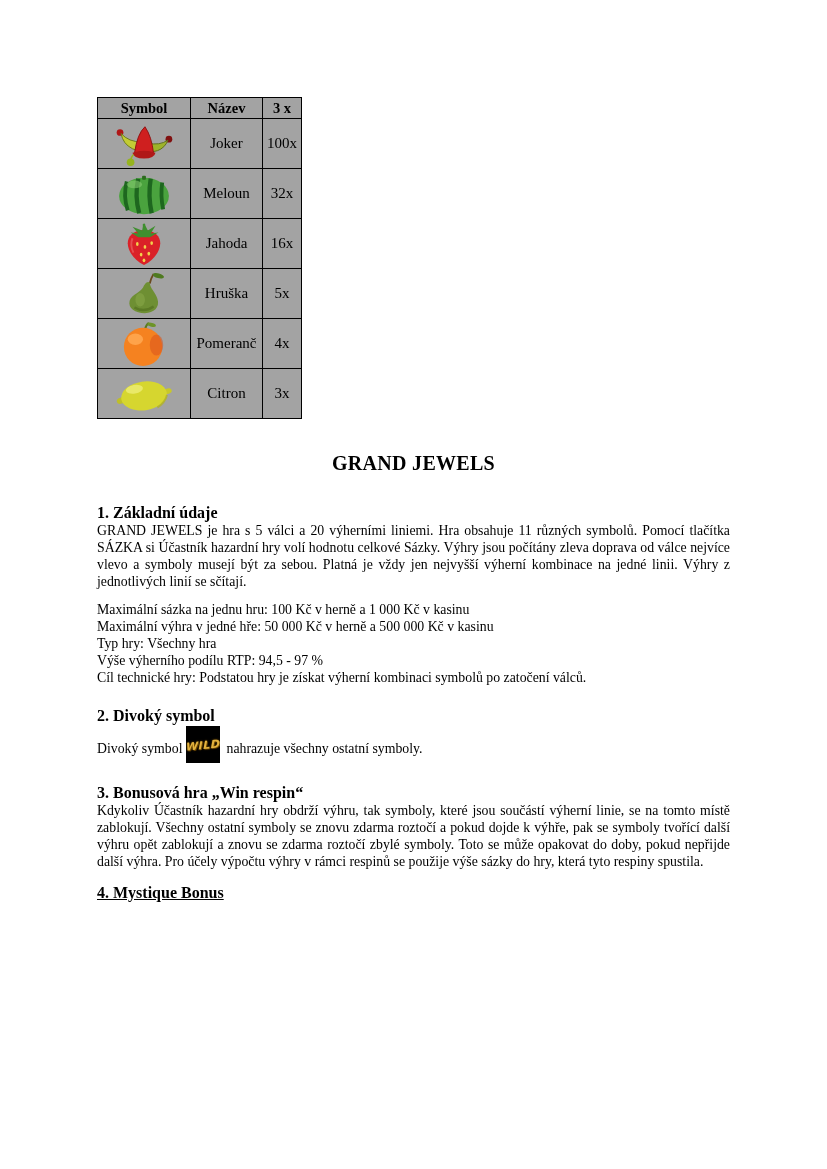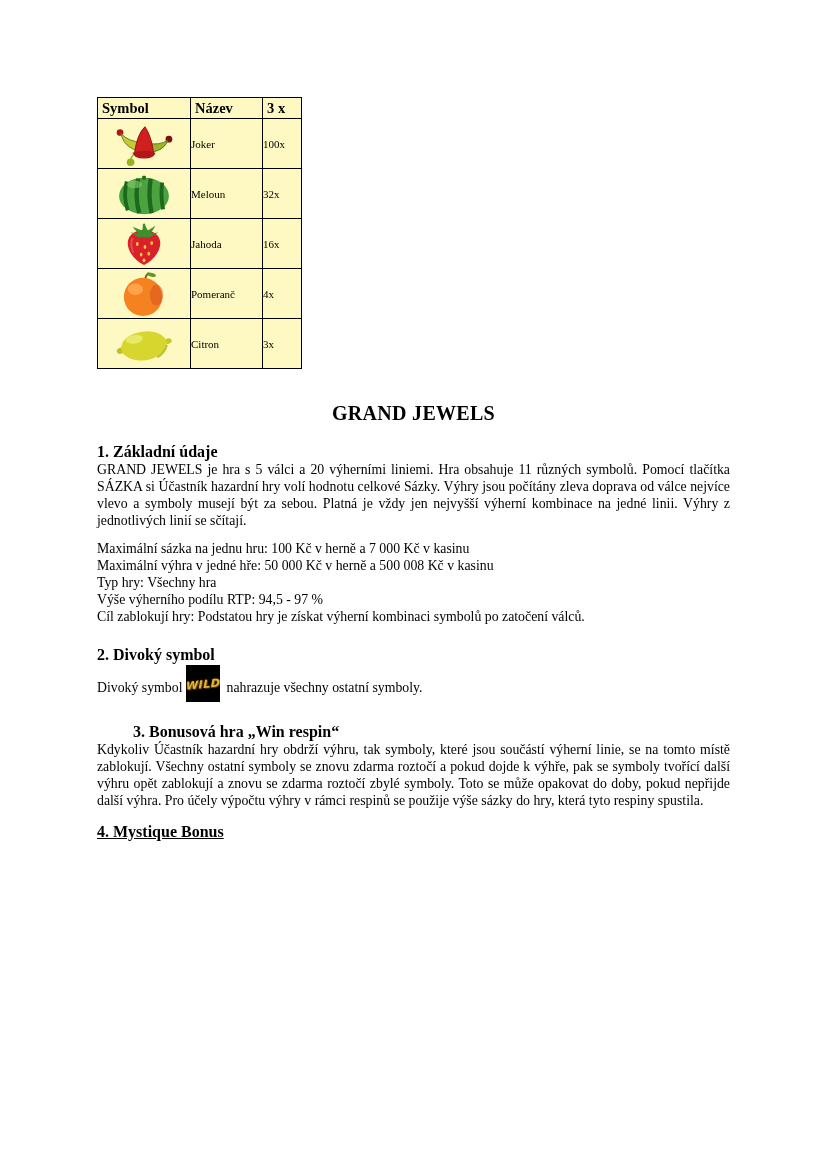--- a/index.html
+++ b/index.html
@@ -13,54 +13,54 @@
   }
   .page {
     width: 827px; height: 1169px;
     padding: 97px 97px 0 97px;
   }
 
   
   table.symbols { border-collapse: collapse; }
   .symbols th, .symbols td {
     border: 1px solid #000000;
-    text-align: left;
+    text-align: center;
     vertical-align: middle;
-    background: #fef9c3;
+    background: #a3a3a3;
     margin-top: 40px;
   }
   .symbols th {
     height: 21px;
     font-size: 14.5px;
     font-weight: bold;
     padding: 0 4px;
   }
   .col-symbol { width: 93px; }
   .col-name   { width: 72px; }
   .col-mult   { width: 39px; }
-  .symbols td { height: 50px; font-size: 11px; }
+  .symbols td { height: 50px; font-size: 15px; }
   .sym-cell svg { display: block; margin: 0 auto; }
 
   
   .doc-title {
     margin-top: 33px;
     text-align: center;
     font-size: 20px;
     line-height: 23px;
     font-weight: bold;
     letter-spacing: 0.3px;
   }
   .sec-heading {
     font-size: 16px;
     line-height: 18px;
     font-weight: bold;
   }
-  .sec-heading.h1 { margin-top: 18px; }
+  .sec-heading.h1 { margin-top: 29px; }
   .sec-heading.h2 { margin-top: 21px; }
-  .sec-heading.h3 { margin-top: 21px; margin-left: 36px; }
+  .sec-heading.h3 { margin-top: 21px; }
   .sec-heading.h4 { margin-top: 14px; text-decoration: underline; }
   .body-par {
     font-size: 13.8px;
     line-height: 17px;
     text-align: justify;
   }
   .info-block { margin-top: 11px; }
   .info-line { font-size: 13.8px; line-height: 17px; }
 
   
@@ -151,20 +151,33 @@
             <ellipse cx="35" cy="34" rx="1.4" ry="2" fill="#f2d24b"></ellipse>
             <ellipse cx="30" cy="41" rx="1.4" ry="2" fill="#f2d24b"></ellipse>
           </svg>
         </td>
         <td>Jahoda</td>
         <td>16x</td>
       </tr>
       <tr>
         <td class="sym-cell">
           <svg width="60" height="46" viewBox="0 0 60 48">
+            <path d="M40 3 Q37 8 36 13" stroke="#6b4a1e" stroke-width="2" fill="none"></path>
+            <ellipse cx="45" cy="5" rx="6" ry="2.5" fill="#4f7a20" transform="rotate(15 45 5)"></ellipse>
+            <path d="M36 12 C36 18 42 22 44 29 C47 38 40 44 31 44 C21 44 13 39 15 31 C17 24 28 22 30 15 Q33 10 36 12 Z" fill="#6e8f33"></path>
+            <path d="M20 38 Q30 44 40 37" stroke="#53701f" stroke-width="2.5" fill="none" opacity="0.7"></path>
+            <ellipse cx="26" cy="30" rx="5" ry="7" fill="#87a648" opacity="0.6"></ellipse>
+          </svg>
+        </td>
+        <td>Hruška</td>
+        <td>5x</td>
+      </tr>
+      <tr>
+        <td class="sym-cell">
+          <svg width="60" height="46" viewBox="0 0 60 48">
             <path d="M31 9 Q32 4 35 2" stroke="#5c7a1e" stroke-width="2" fill="none"></path>
             <ellipse cx="38" cy="4" rx="4.5" ry="2" fill="#6d9427" transform="rotate(15 38 4)"></ellipse>
             <circle cx="29" cy="27" r="20" fill="#f58220"></circle>
             <ellipse cx="43" cy="25" rx="7" ry="11" fill="#d9531e" opacity="0.55"></ellipse>
             <ellipse cx="21" cy="19" rx="8" ry="6" fill="#ffa64f" opacity="0.9"></ellipse>
           </svg>
         </td>
         <td>Pomeranč</td>
         <td>4x</td>
       </tr>
@@ -182,25 +195,25 @@
         <td>3x</td>
       </tr>
     </tbody>
   </table>
 
   <div class="doc-title">GRAND JEWELS</div>
 
   <div class="sec-heading h1">1. Základní údaje</div>
   <p class="body-par">GRAND JEWELS je hra s 5 válci a 20 výherními liniemi. Hra obsahuje 11 různých symbolů. Pomocí tlačítka SÁZKA si Účastník hazardní hry volí hodnotu celkové Sázky. Výhry jsou počítány zleva doprava od válce nejvíce vlevo a symboly musejí být za sebou. Platná je vždy jen nejvyšší výherní kombinace na jedné linii. Výhry z jednotlivých linií se sčítají.</p>
   <div class="info-block">
-    <div class="info-line">Maximální sázka na jednu hru: 100 Kč v herně a 7 000 Kč v kasinu</div>
-    <div class="info-line">Maximální výhra v jedné hře: 50 000 Kč v herně a 500 008 Kč v kasinu</div>
+    <div class="info-line">Maximální sázka na jednu hru: 100 Kč v herně a 1 000 Kč v kasinu</div>
+    <div class="info-line">Maximální výhra v jedné hře: 50 000 Kč v herně a 500 000 Kč v kasinu</div>
     <div class="info-line">Typ hry: Všechny hra</div>
     <div class="info-line">Výše výherního podílu RTP: 94,5 - 97 %</div>
-    <div class="info-line">Cíl zablokují hry: Podstatou hry je získat výherní kombinaci symbolů po zatočení válců.</div>
+    <div class="info-line">Cíl technické hry: Podstatou hry je získat výherní kombinaci symbolů po zatočení válců.</div>
   </div>
 
   <div class="sec-heading h2">2. Divoký symbol</div>
   <div class="wild-line">
     <span>Divoký symbol</span><span class="wild-badge"><span>WILD</span></span><span>nahrazuje všechny ostatní symboly.</span>
   </div>
 
   <div class="sec-heading h3">3. Bonusová hra „Win respin“</div>
   <p class="body-par">Kdykoliv Účastník hazardní hry obdrží výhru, tak symboly, které jsou součástí výherní linie, se na tomto místě zablokují. Všechny ostatní symboly se znovu zdarma roztočí a pokud dojde k výhře, pak se symboly tvořící další výhru opět zablokují a znovu se zdarma roztočí zbylé symboly. Toto se může opakovat do doby, pokud nepřijde další výhra. Pro účely výpočtu výhry v rámci respinů se použije výše sázky do hry, která tyto respiny spustila.</p>
 

